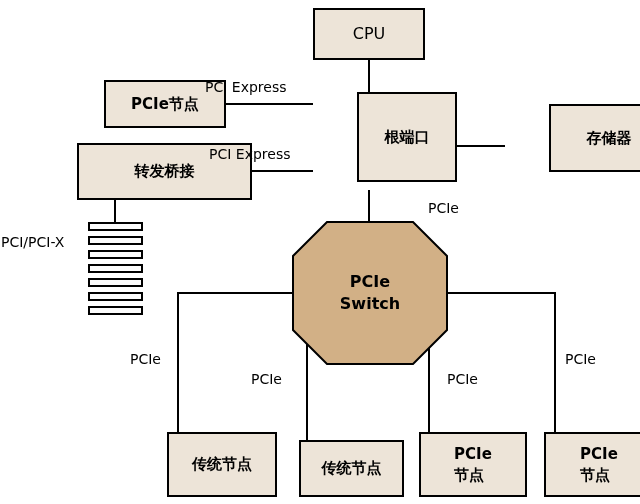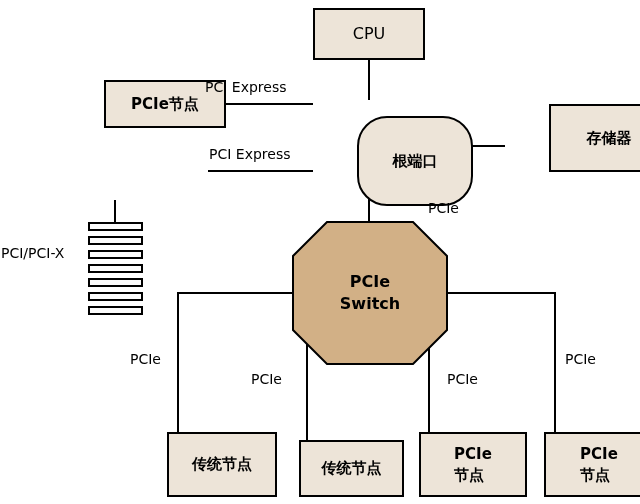--- a/index.html
+++ b/index.html
@@ -81,35 +81,36 @@
   <div class="slot" style="top:222px"></div>
   <div class="slot" style="top:236px"></div>
   <div class="slot" style="top:250px"></div>
   <div class="slot" style="top:264px"></div>
   <div class="slot" style="top:278px"></div>
   <div class="slot" style="top:292px"></div>
   <div class="slot" style="top:306px"></div>
 
   <div class="box en" style="left:313px; top:8px;   width:112px; height:52px;">CPU</div>
   <div class="box cn" style="left:60px;  top:80px;  width:122px; height:48px;">PCIe节点</div>
-  <div class="box cn" style="left:313px; top:116px; width:116px; height:90px;border-radius:30px;">根端口</div>
+  <div class="box cn" style="left:313px; top:92px; width:100px; height:90px;">根端口</div>
   <div class="box cn" style="left:505px; top:104px; width:120px; height:68px;">存储器</div>
+  <div class="box cn" style="left:33px;  top:143px; width:175px; height:57px;">转发桥接</div>
 
   <div class="switch-label">PCIe
 Switch</div>
 
   <div class="box cn" style="left:123px; top:432px; width:110px; height:65px;">传统节点</div>
   <div class="box cn" style="left:255px; top:440px; width:105px; height:57px;">传统节点</div>
   <div class="box cn" style="left:375px; top:432px; width:108px; height:65px;">PCIe
 节点</div>
   <div class="box cn" style="left:500px; top:432px; width:110px; height:65px;">PCIe
 节点</div>
 
   <div class="edge-label" style="left:205px; top:79px;">PCI Express</div>
   <div class="edge-label" style="left:209px; top:146px;">PCI Express</div>
   <div class="edge-label" style="left:428px; top:200px;">PCIe</div>
-  <div class="edge-label" style="left:1px;   top:245px;">PCI/PCI-X</div>
+  <div class="edge-label" style="left:1px;   top:234px;">PCI/PCI-X</div>
   <div class="edge-label" style="left:130px; top:351px;">PCIe</div>
   <div class="edge-label" style="left:251px; top:371px;">PCIe</div>
   <div class="edge-label" style="left:447px; top:371px;">PCIe</div>
   <div class="edge-label" style="left:565px; top:351px;">PCIe</div>
 
 </div>
 
 </body></html>

